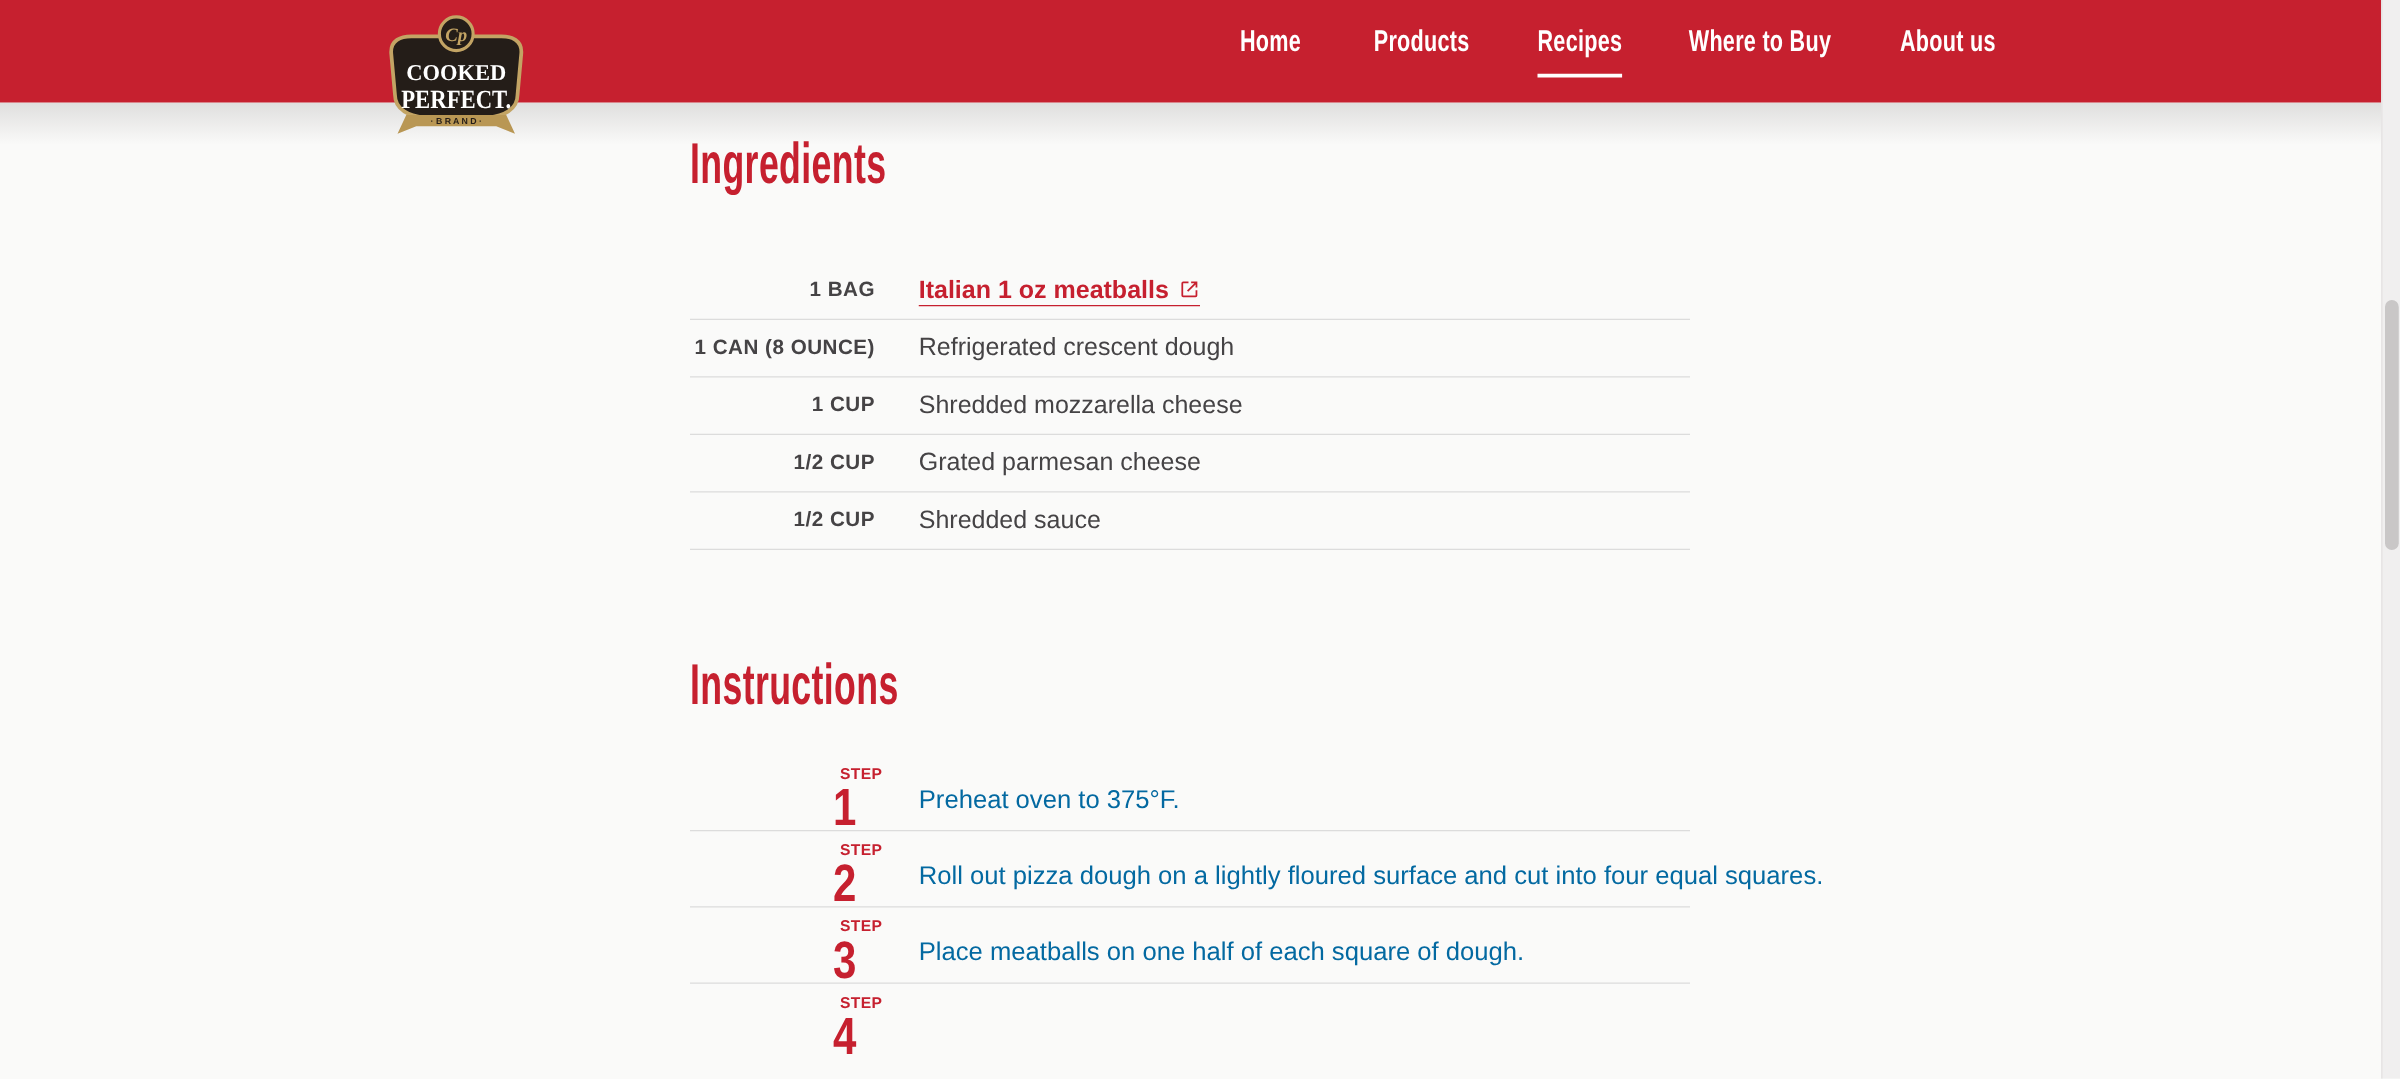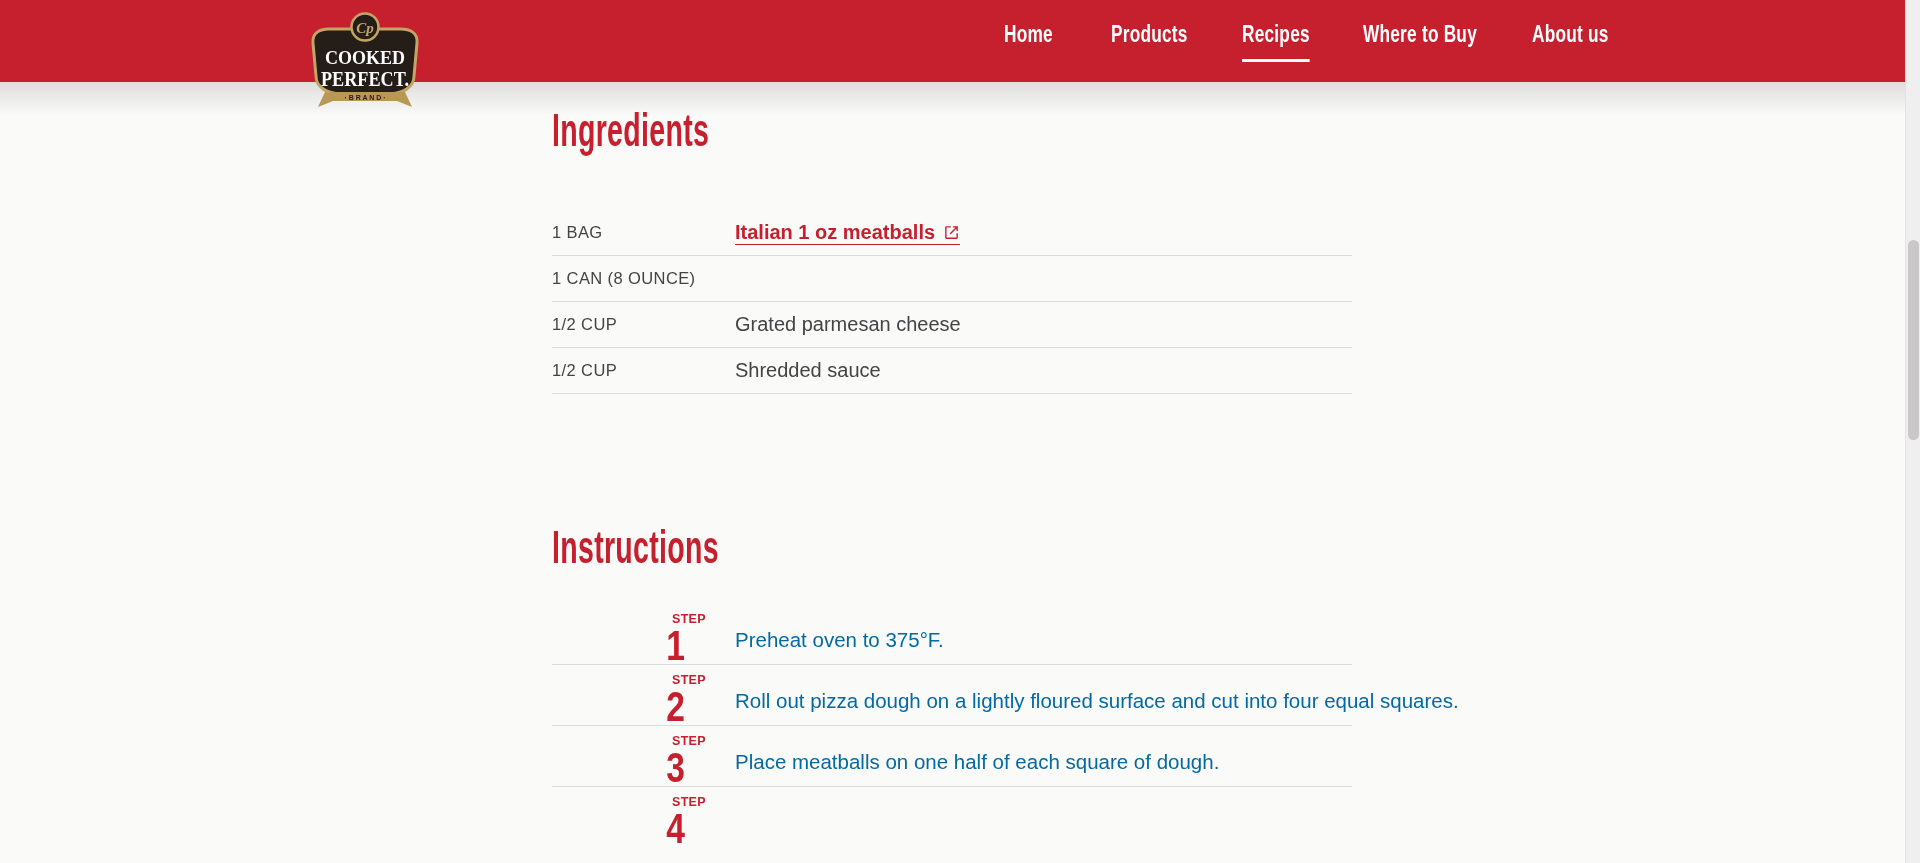--- a/index.html
+++ b/index.html
@@ -19,21 +19,21 @@
     z-index:5;
   }
   .header-shadow {
     position:absolute; left:0; top:82px;
     width:1905px; height:34px;
     background:linear-gradient(to bottom, rgba(60,55,55,0.14), rgba(60,55,55,0));
     z-index:1;
   }
 
   
-  .main-nav { position:absolute; left:12px; top:0; width:1905px; height:84px; z-index:6; }
+  .main-nav { position:absolute; left:0; top:0; width:1905px; height:84px; z-index:6; }
   .nav-item {
     position:absolute; top:20px;
     display:inline-block;
     color:#ffffff;
     font-size:24px; font-weight:700;
     text-decoration:none;
     transform:scaleX(0.72); transform-origin:left center;
     white-space:nowrap;
     letter-spacing:0.3px;
     cursor:pointer;
@@ -70,25 +70,25 @@
   .title-instructions { top:520px; }
 
   
   .ing-table { position:absolute; left:0; top:210px; width:800px; }
   .ing-row {
     display:flex; align-items:center;
     height:46px;
     border-bottom:1px solid #dcdcdc;
   }
   .ing-qty {
-    width:148px; 
+    width:148px; text-align:right;
     font-size:16.5px; letter-spacing:0.4px;
     color:#454345;
     text-transform:uppercase;
-    flex:none; white-space:nowrap;
+    flex:none; white-space:nowrap;font-weight:bold;
   }
   .ing-name {
     padding-left:35px;
     font-size:20px;
     color:#454345;
     white-space:nowrap;
   }
   .ing-link {
     color:#c6202f; font-weight:700;
     text-decoration:none;
@@ -185,20 +185,31 @@
       <a class="ing-link">
         <span>Italian 1 oz meatballs</span><svg class="ext-icon" viewBox="0 0 24 24">
                 <path d="M19 19H5V5h6V3H5a2 2 0 0 0-2 2v14a2 2 0 0 0 2 2h14a2 2 0 0 0 2-2v-6h-2zM14 3v2h3.59l-8.3 8.29 1.42 1.42L19 6.41V10h2V3z"></path>
               </svg>
       </a>
       
     </div>
   </div>
         <div class="ing-row">
     <div class="ing-qty">1 CAN (8 OUNCE)</div>
+    <div class="ing-name">
+      
+      <span>Refrigerated crescent dough</span>
+    </div>
+  </div>
+        <div class="ing-row">
+    <div class="ing-qty">1 CUP</div>
+    <div class="ing-name">
+      
+      <span>Shredded mozzarella cheese</span>
+    </div>
   </div>
         <div class="ing-row">
     <div class="ing-qty">1/2 CUP</div>
     <div class="ing-name">
       
       <span>Grated parmesan cheese</span>
     </div>
   </div>
         <div class="ing-row">
     <div class="ing-qty">1/2 CUP</div>

